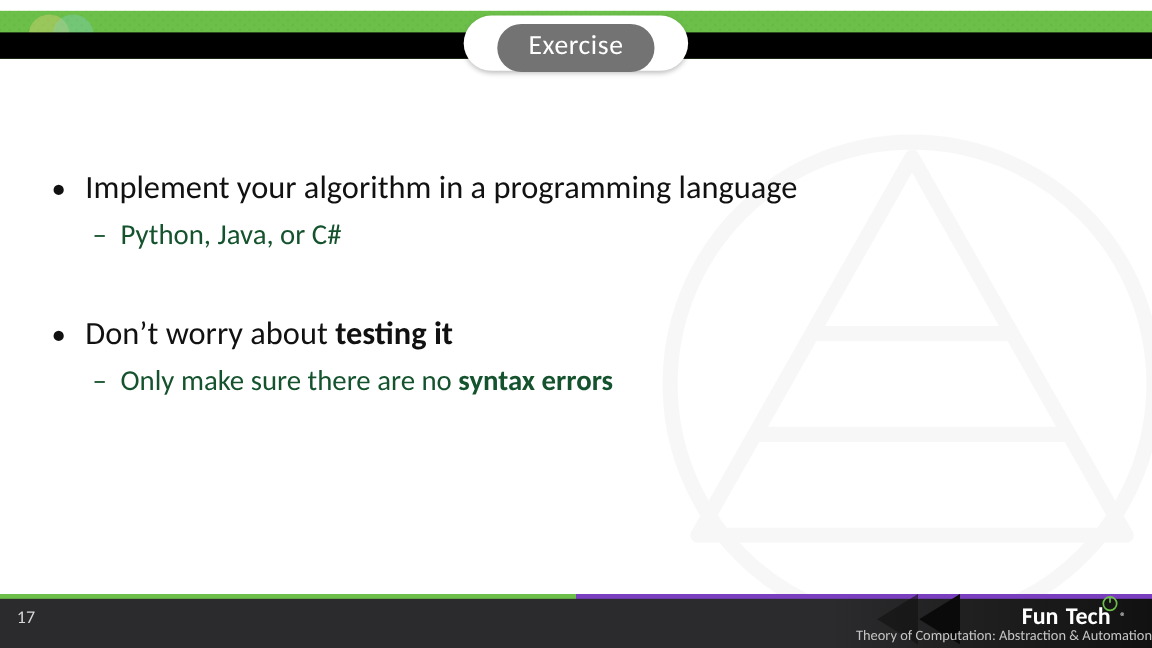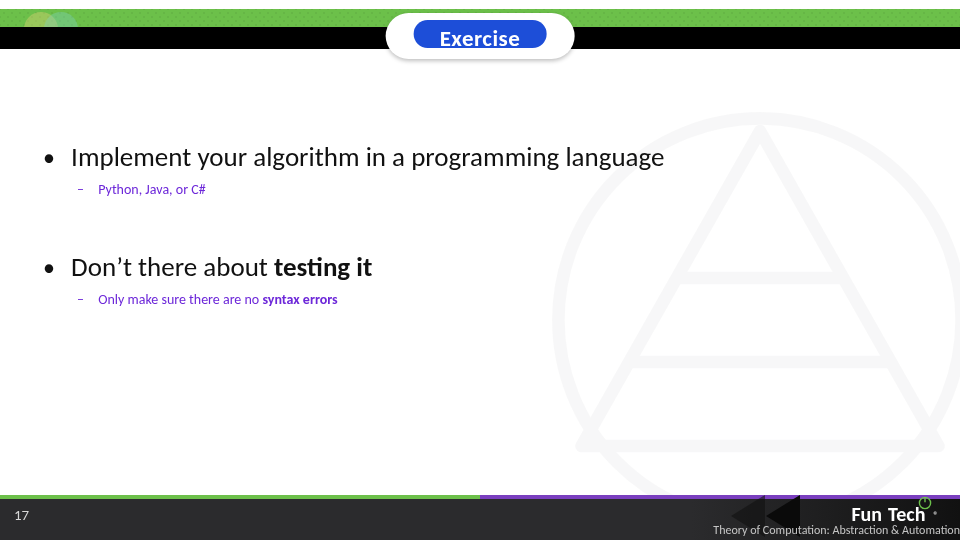--- a/index.html
+++ b/index.html
@@ -6,27 +6,27 @@
   .bg-watermark{position:absolute;right:-60px;top:110px;width:520px;height:420px;opacity:.18;z-index:0}
   .bg-watermark svg{width:100%;height:100%}
   .header-bar{position:absolute;left:0;top:9px;width:100%;height:40px;background:#6cc04a;z-index:2}
   .header-tex{position:absolute;inset:0;background-image:radial-gradient(rgba(0,0,0,.05) 1px,transparent 1px),radial-gradient(rgba(0,0,0,.05) 1px,transparent 1px);background-size:8px 8px;background-position:0 0,4px 4px}
   .header-circles{position:absolute;left:24px;top:3px;display:flex;gap:-10px}
   .hc{width:34px;height:34px;border-radius:50%;opacity:.35}
   .hc1{background:#f2d37a}
   .hc2{background:#7fd0c7;margin-left:-14px}
   .black-strip{position:absolute;left:0;top:27px;width:100%;height:22px;background:#000;z-index:3}
   .pill{position:absolute;top:13px;left:50%;transform:translateX(-50%);z-index:4;background:#fff;border-radius:24px;padding:0 28px;height:46px;line-height:46px;box-shadow:0 2px 4px rgba(0,0,0,.25)}
-  .pill .inner{display:inline-block;background:#1d4ed8;color:#fff;font-weight:700;font-size:23px;letter-spacing:.5px;padding:0 26px;height:28px;line-height:36px;border-radius:20px;position:relative;top:5px}
+  .pill .inner{display:inline-block;background:#737373;color:#fff;font-weight:400;font-size:23px;letter-spacing:.5px;padding:0 26px;height:40px;line-height:36px;border-radius:20px;position:relative;top:5px}
   .content{position:absolute;left:0;top:140px;width:100%;z-index:2;color:#111;padding:0 49px;box-sizing:border-box}
   ul.top{list-style:none;margin:0;padding:0}
   ul.top>li{font-size:27px;margin-bottom:52px}
   ul.top>li::before{content:"•";font-size:24px;display:inline-block;width:22px;margin-left:-6px}
   ul.sub{list-style:none;margin:8px 0 0;padding:0 0 0 36px}
-  ul.sub>li{font-size:14px;color:#6d28d9}
+  ul.sub>li{font-size:24px;color:#14532d}
   ul.sub>li::before{content:"–";display:inline-block;width:18px;margin-left:-8px}
   .bold{font-weight:700}
   .footer{position:absolute;left:0;bottom:0;width:100%;height:45px;z-index:5;background:linear-gradient(to right,#2b2b2d 0,#2b2b2d 72%,#111 100%)}
   .foot-top{position:absolute;top:0;left:0;width:100%;height:4px;background:linear-gradient(to right,#6cc04a 0,#6cc04a 50%,#7a3fbf 50%,#7a3fbf 100%)}
   .slidenum{position:absolute;left:14px;top:11px;color:#d8d8d8;font-size:15px}
   .footcenter{position:absolute;width:100%;text-align:right;top:28px;font-size:12px;color:#c5c5c5}
   .logo{position:absolute;right:22px;top:7px;color:#fff;font-weight:700;font-size:20px;display:flex;align-items:center;gap:6px}
   .logo .thin{font-weight:700}
   .power{position:absolute;right:6px;top:-6px;width:14px;height:14px}
   .reg{font-size:9px;vertical-align:super;margin-left:2px;color:#ddd}
@@ -64,21 +64,21 @@
   <ul class="top">
     <li>
       <span>Implement your algorithm in a programming language</span><span class="bold"></span>
       <ul class="sub">
         <li>
           <span>Python, Java, or C#</span><span class="bold"></span>
         </li>
       </ul>
     </li>
     <li>
-      <span>Don’t there about </span><span class="bold">testing it</span>
+      <span>Don’t worry about </span><span class="bold">testing it</span>
       <ul class="sub">
         <li>
           <span>Only make sure there are no </span><span class="bold">syntax errors</span>
         </li>
       </ul>
     </li>
   </ul>
 </div>
 
 <div class="footer">

